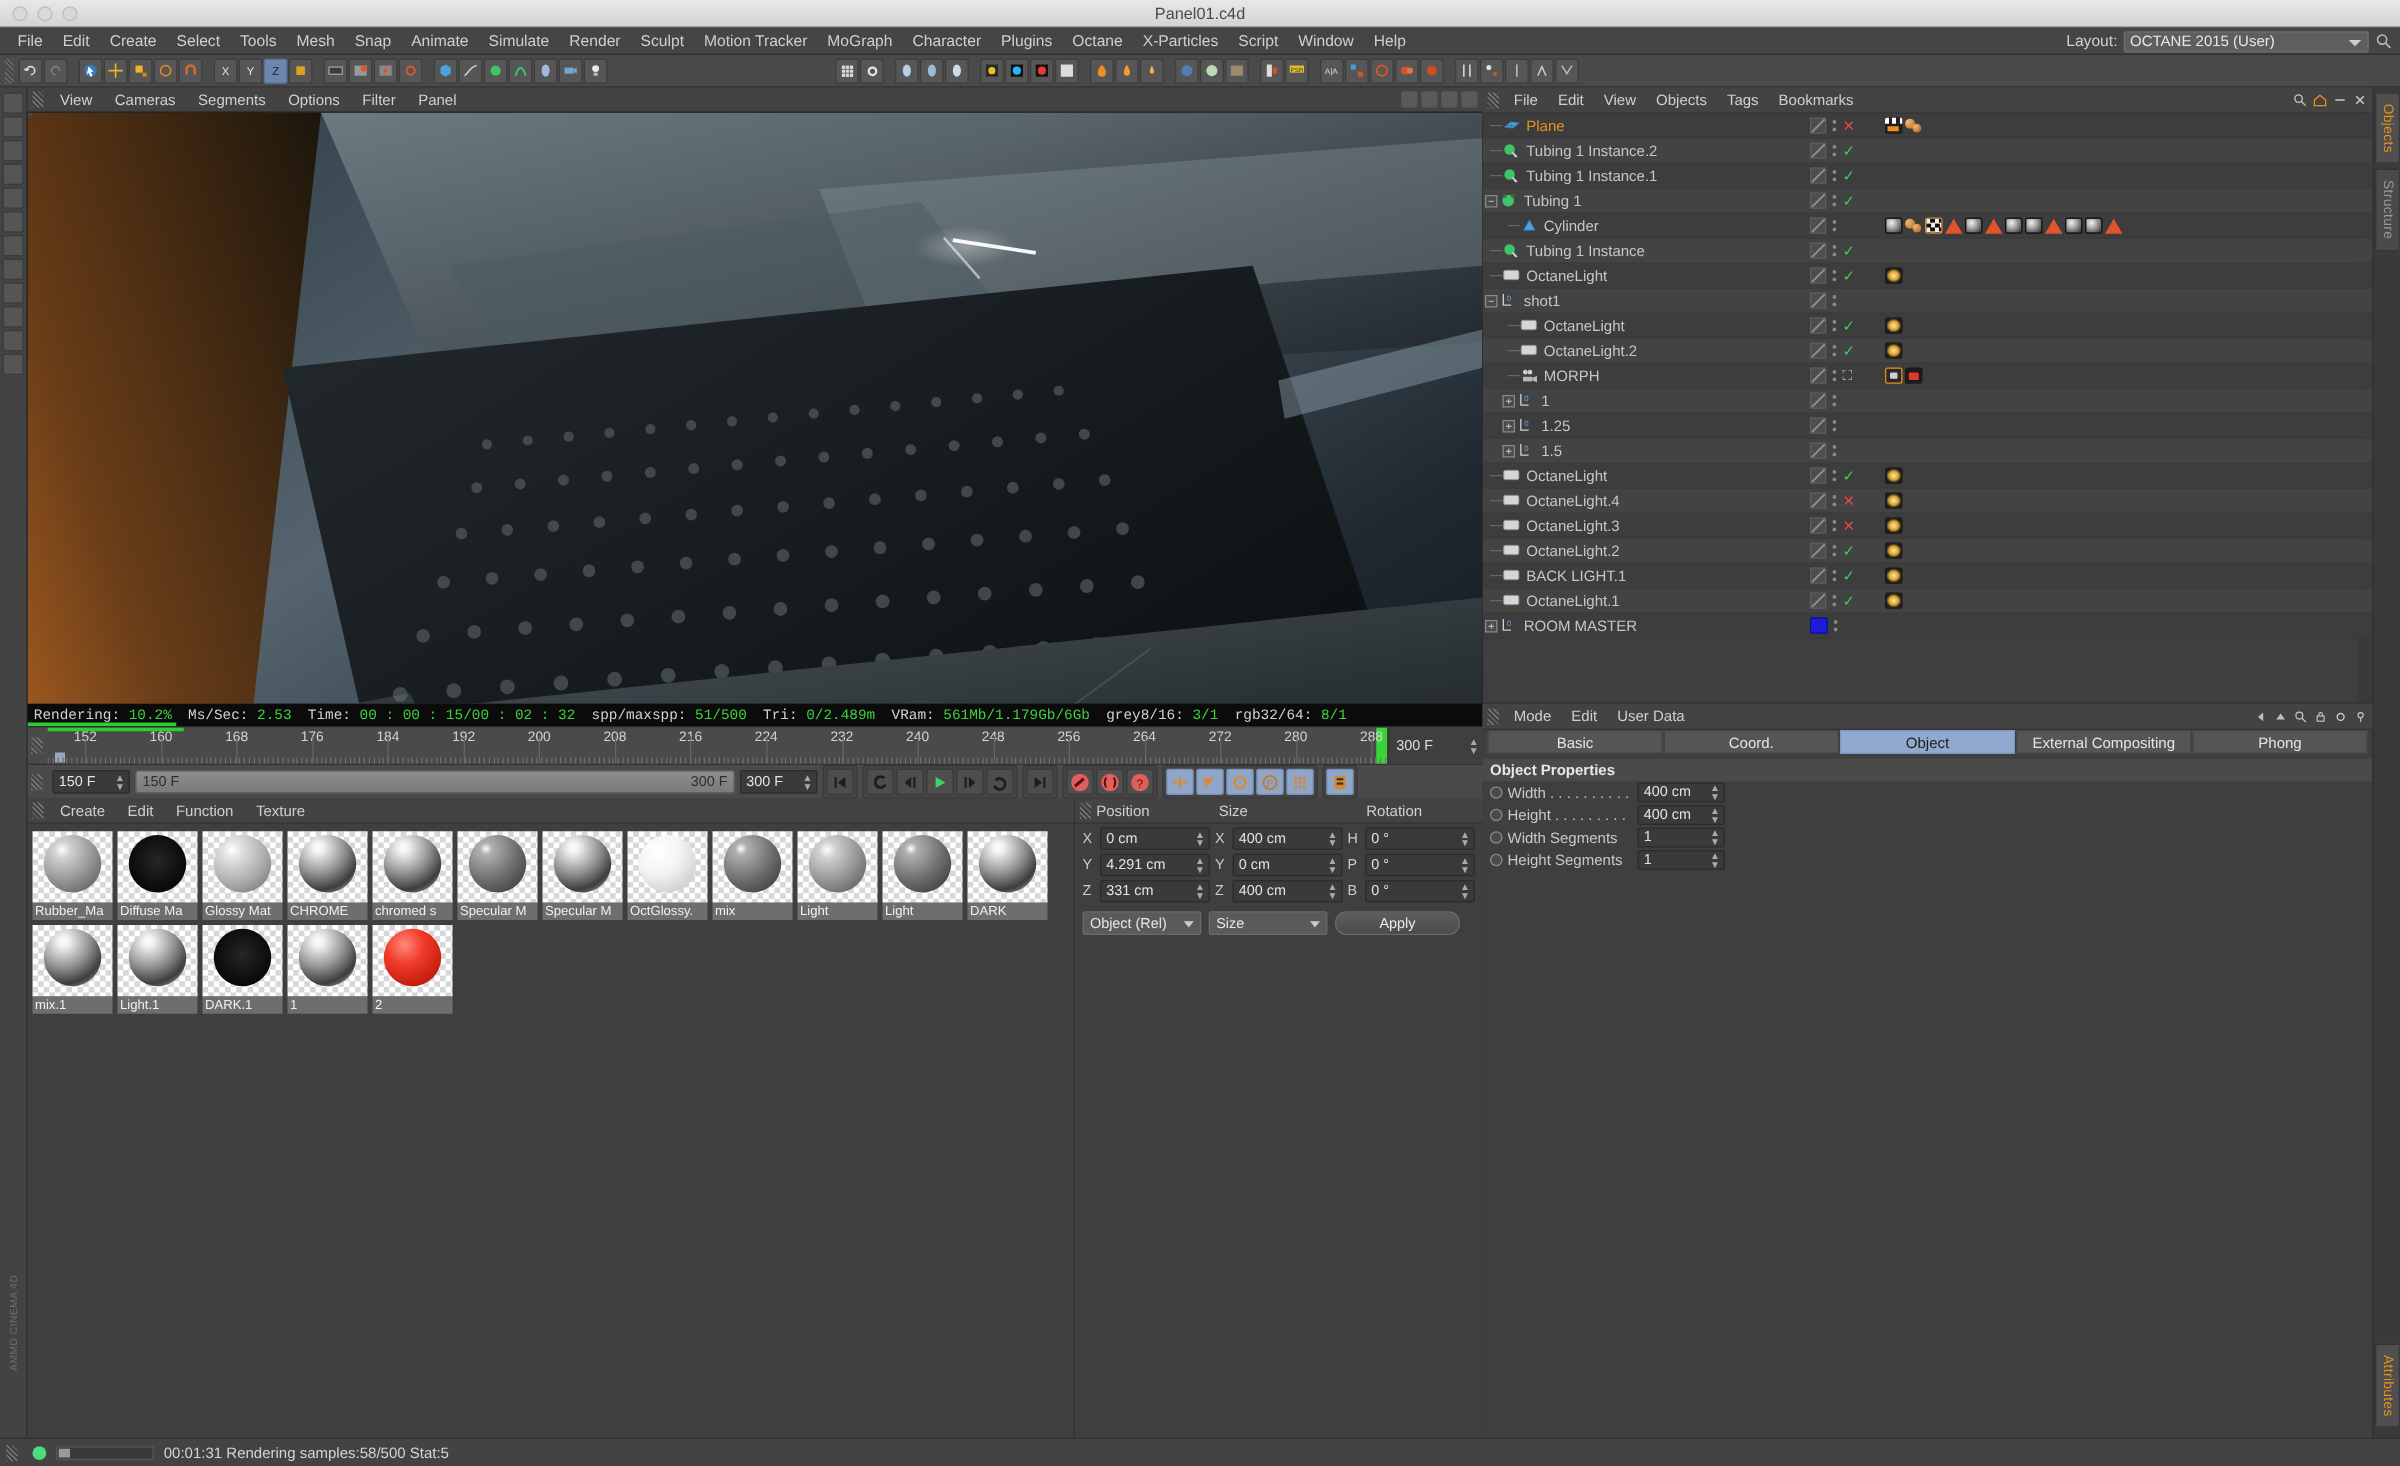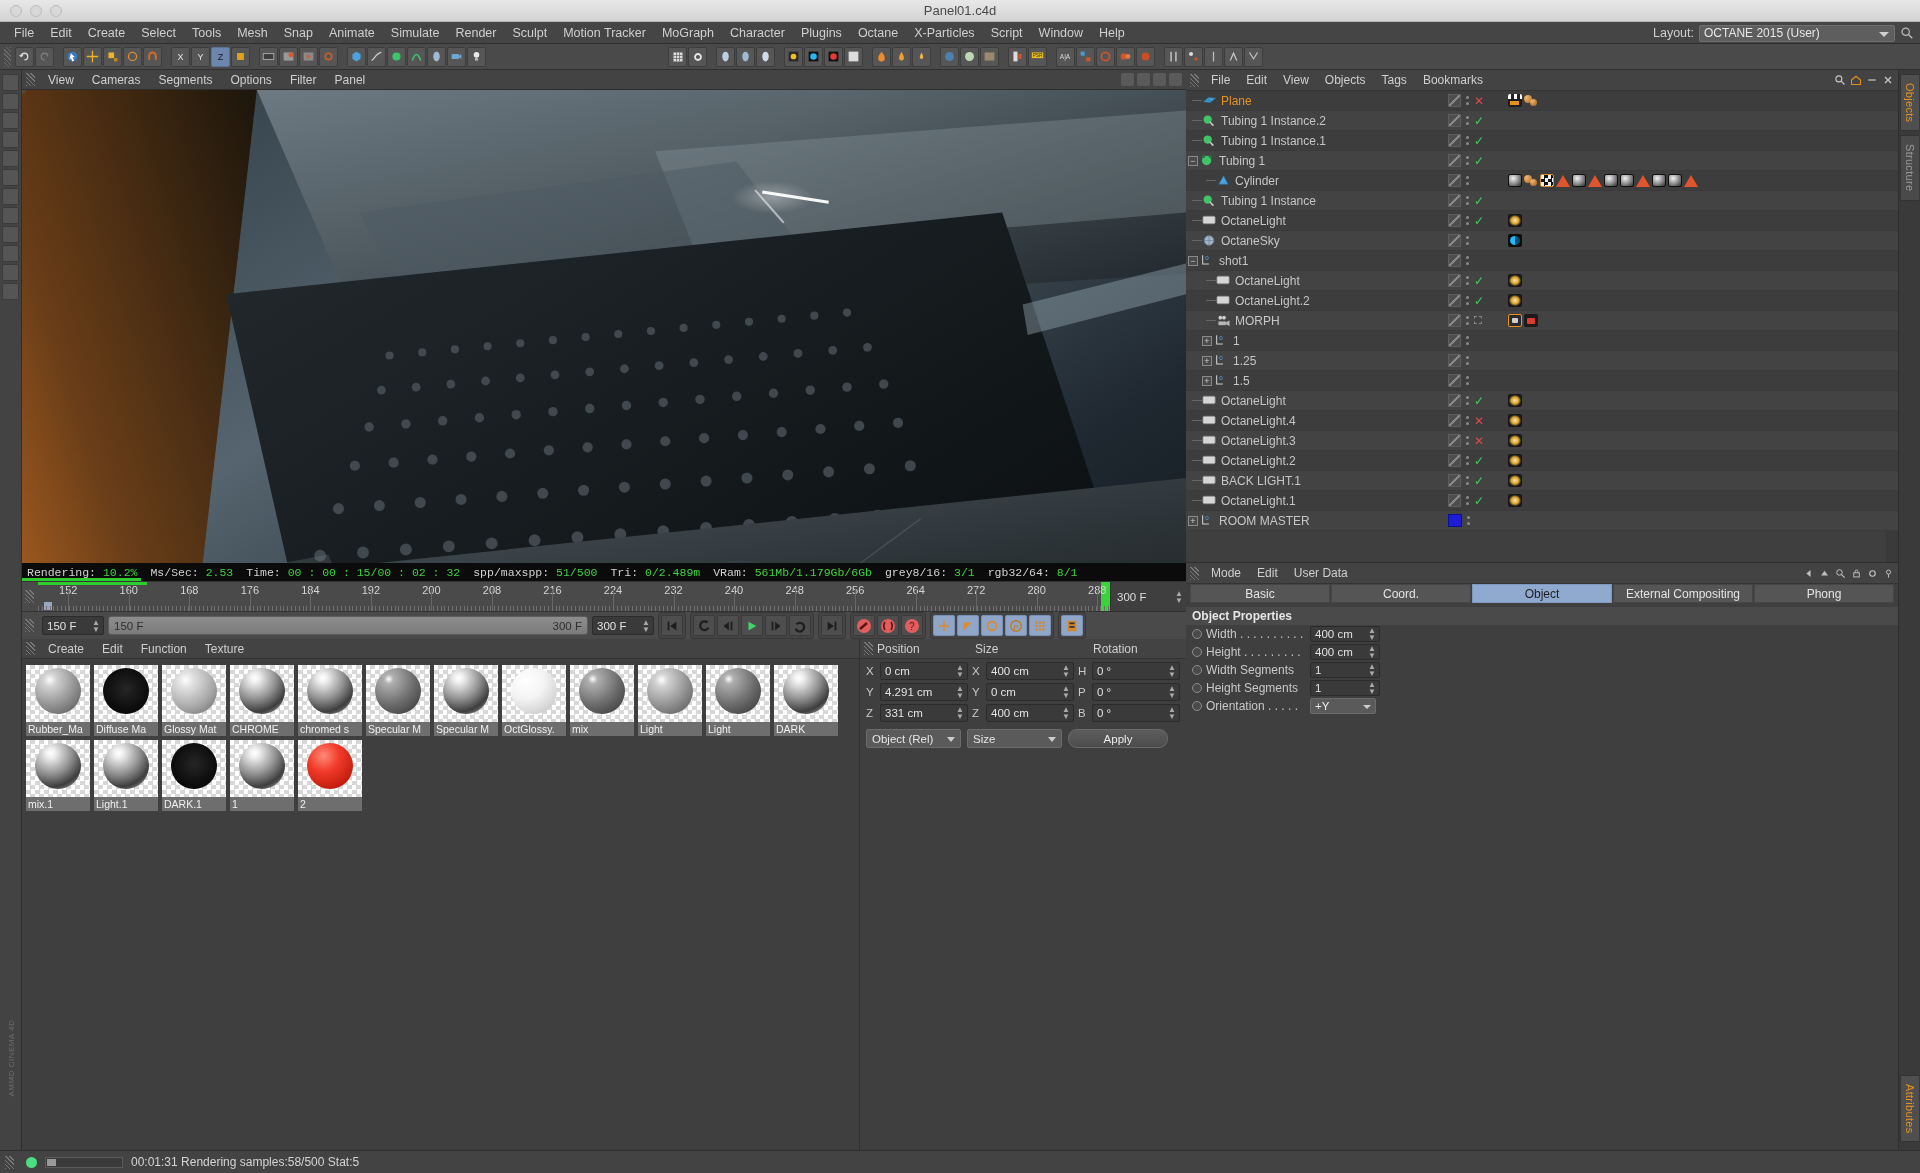--- a/index.html
+++ b/index.html
@@ -1699,42 +1699,20 @@
                 <i class="dot"></i>
               </div>
               <span class="chk">✓</span>
             </div>
             <div class="tagstrip">
               <div class="tag lightTag"></div>
             </div>
           </div>
           <div class="orow">
             <div class="o-indent">
-              <span style="width:6px"></span>
-              <span class="tdash"></span>
-            </div>
-            <span class="oicon"><svg width="14" height="13" viewBox="0 0 16 14">
-                <circle cx="8" cy="7" r="5.5" fill="#9fb2c8" stroke="#6a7e92" stroke-width="0.8"></circle>
-                <path d="M2.5 7h11M8 1.5v11" stroke="#6a7e92" stroke-width="0.7"></path>
-              </svg></span>
-            <span class="oname">OctaneSky</span>
-            <div class="o-cols">
-              <div class="hatch"></div>
-              <div class="dotcol">
-                <i class="dot"></i>
-                <i class="dot"></i>
-              </div>
-              <span style="width:11px"></span>
-            </div>
-            <div class="tagstrip">
-              <div class="tag skyTag"></div>
-            </div>
-          </div>
-          <div class="orow">
-            <div class="o-indent">
               <span style="width:2px"></span>
               <span class="expander">−</span>
             </div>
             <span class="oicon"><svg width="16" height="13" viewBox="0 0 18 14">
                 <path d="M3 1v10h7" fill="none" stroke="#cfcfcf" stroke-width="1.2"></path>
                 <text x="6" y="7" font-size="7" fill="#5aa6e8" font-family="Liberation Sans">0</text>
               </svg></span>
             <span class="oname">shot1</span>
             <div class="o-cols">
               <div class="hatch"></div>
@@ -2081,28 +2059,20 @@
             </div>
           </div>
           <div class="at-row">
             <i class="radio"></i>
             <span class="at-label">Height Segments</span>
             <div class="at-field">
               <span>1</span>
               <span class="spin">▲<br>▼</span>
             </div>
           </div>
-          <div class="at-row">
-            <i class="radio"></i>
-            <span class="at-label">Orientation . . . . .</span>
-            <div class="at-sel">
-              <span>+Y</span>
-              <i class="caret"></i>
-            </div>
-          </div>
         </div>
     </div>
 
     <div style="height:0"></div>
   </div>
 
   <div class="rightrail">
     <div class="vtab sel">Objects</div>
     <div class="vtab">Structure</div>
     <div style="flex:1"></div>

